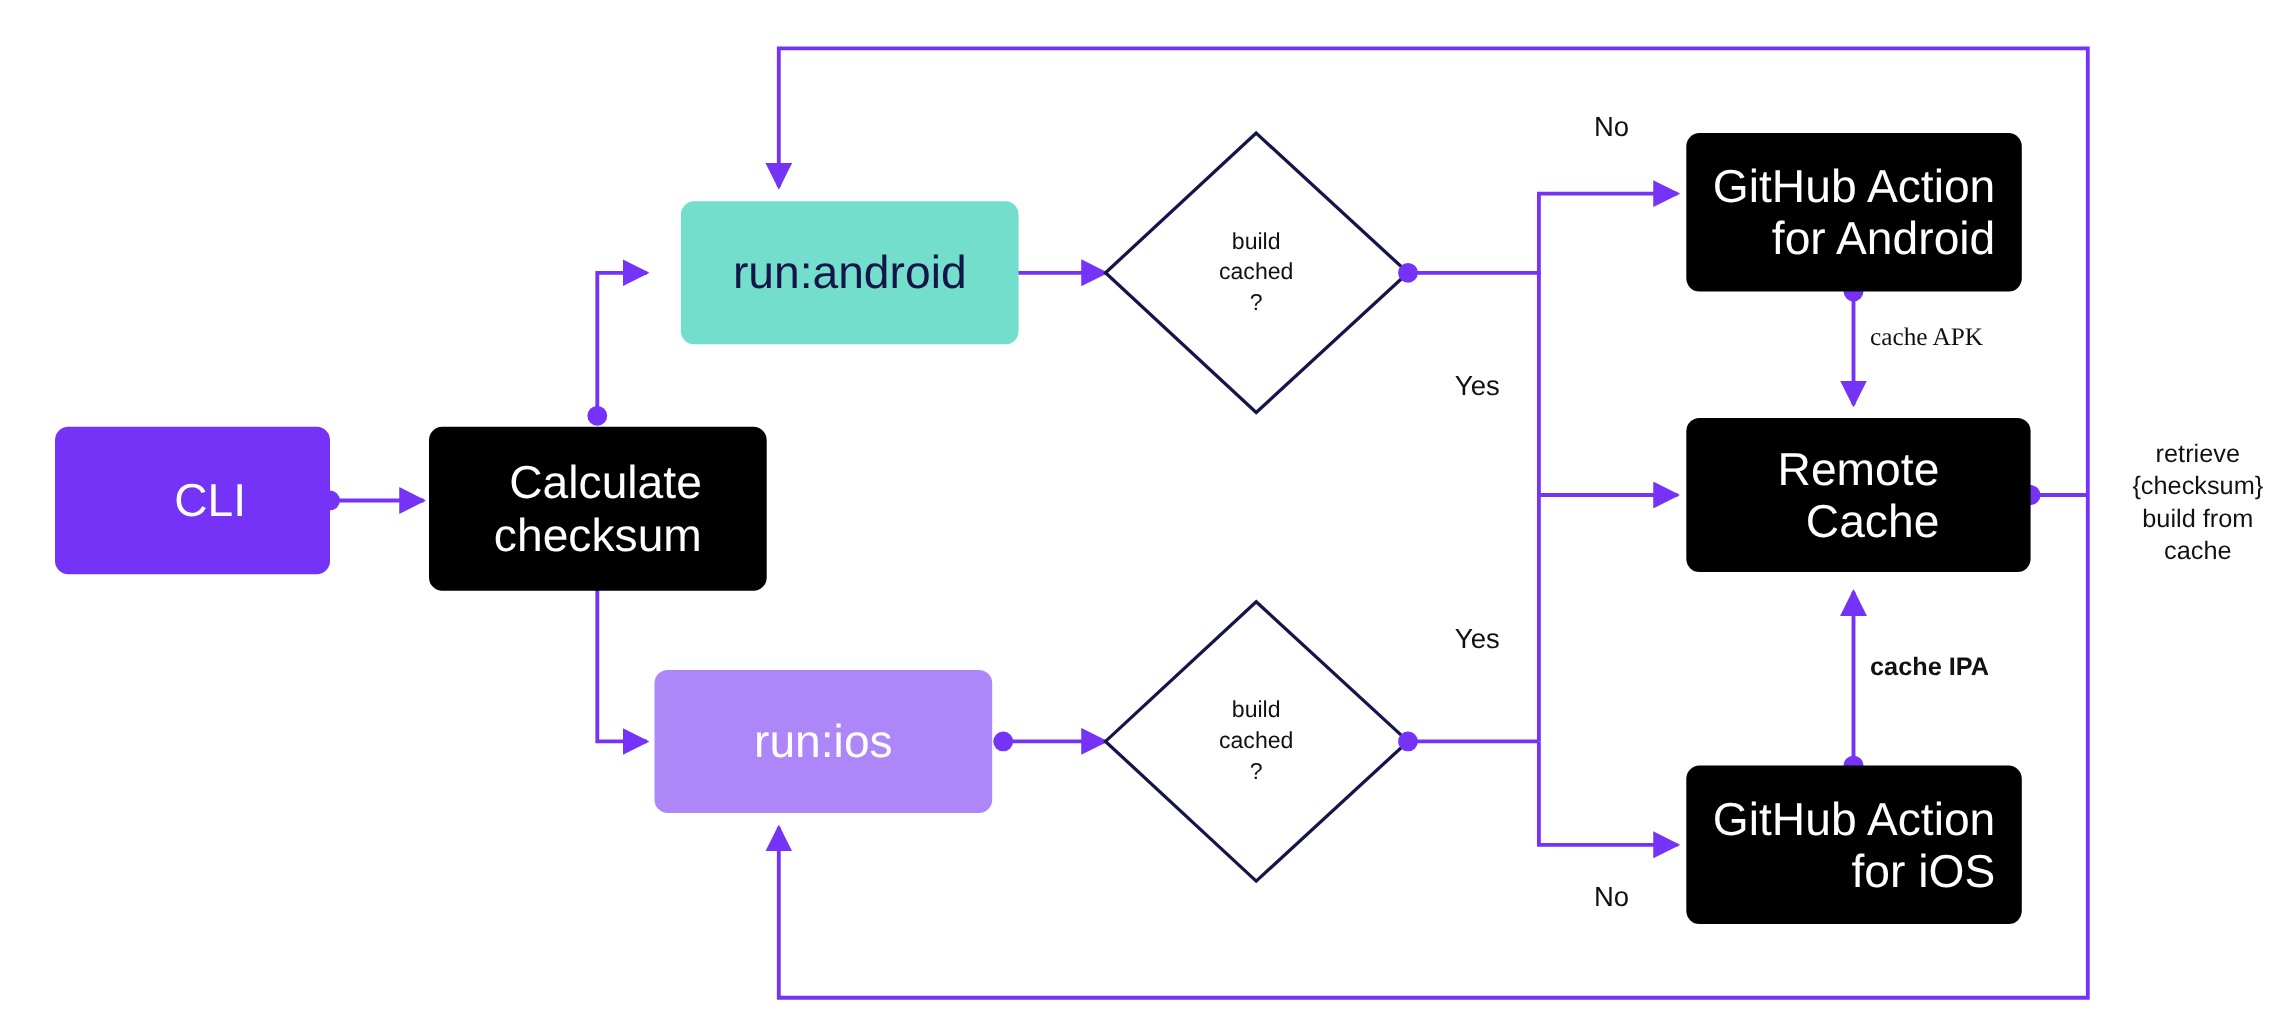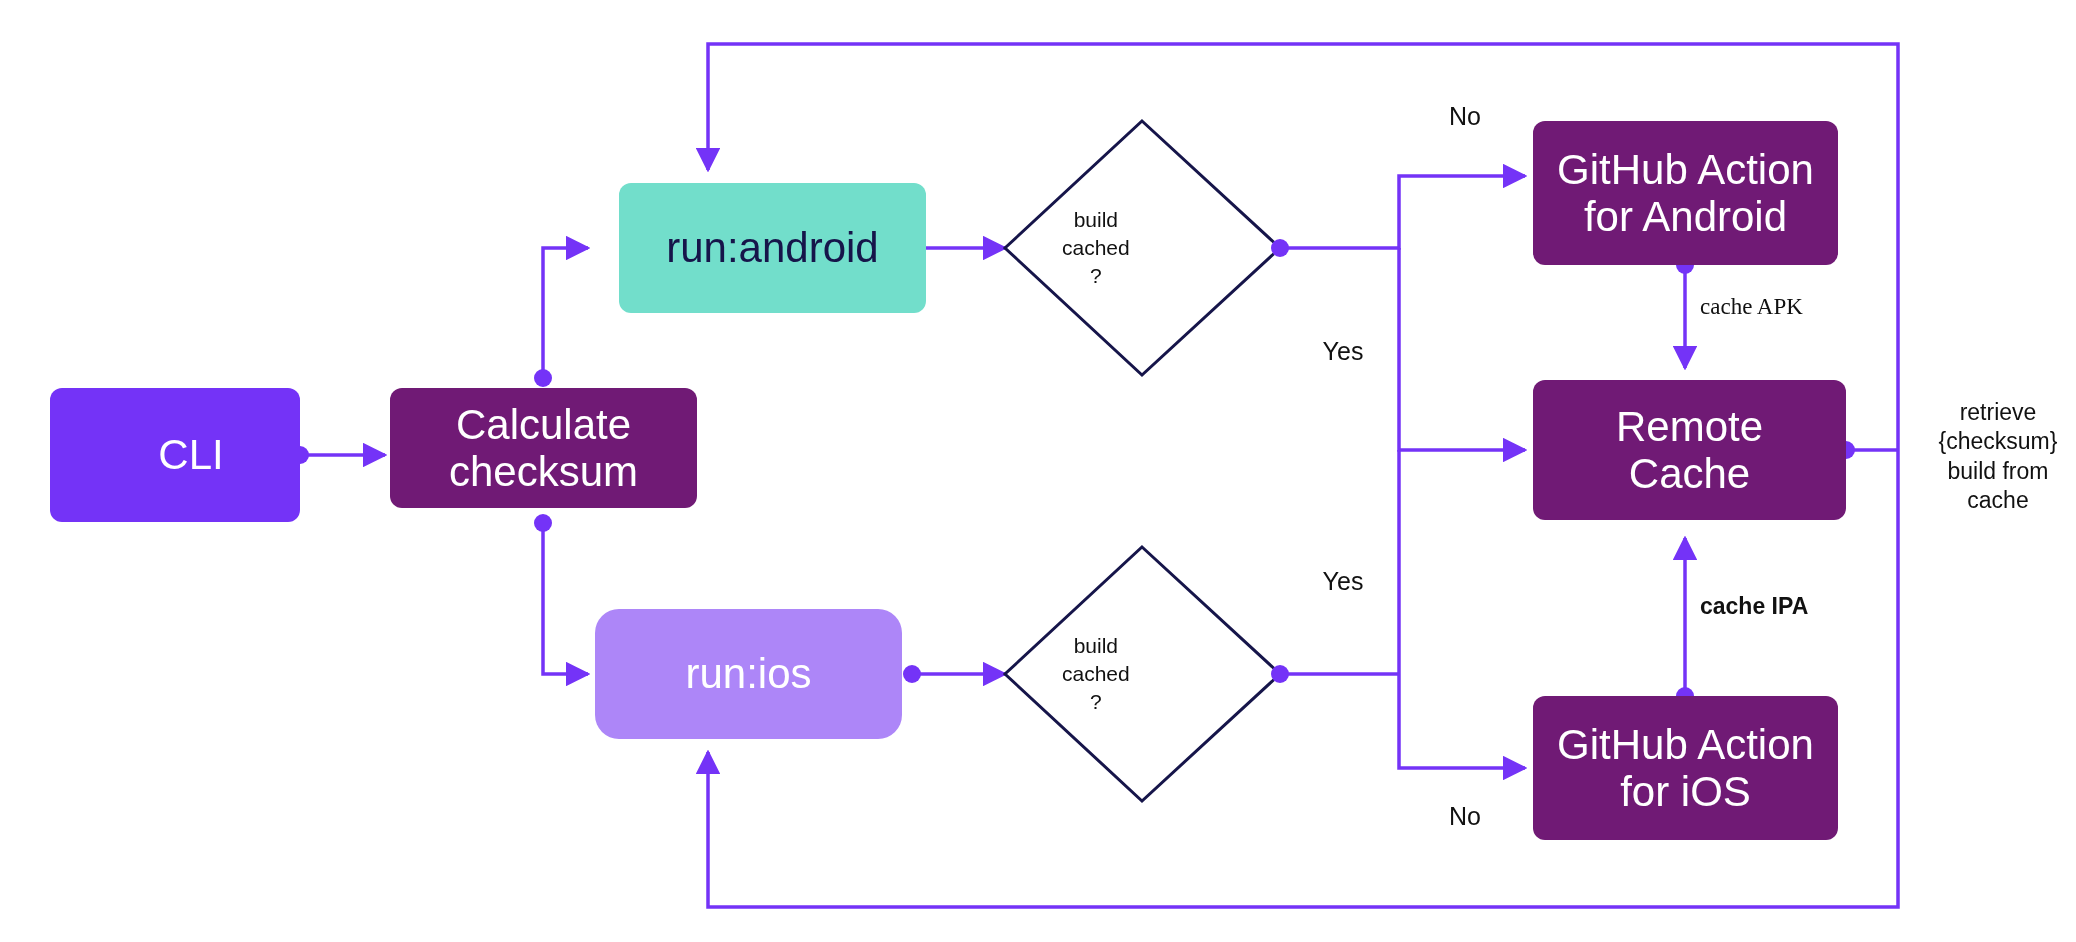--- a/index.html
+++ b/index.html
@@ -36,23 +36,24 @@
     white-space: pre-line;
     z-index: 3;
   }
   .node.cli {
     background: #7433F7;
     color: #ffffff;
     font-size: 42px;
     padding-left: 32px;
   }
   .node.dark {
-    background: #701a75;
+    background: #000000;
     color: #ffffff;
     font-size: 42px;
+    text-align: right;
   }
   .node.teal {
     background: #72DECB;
     color: #16154A;
     font-size: 42px;
     margin-left: 24px;
   }
   .node.lilac {
     background: #AD86F8;
     color: #ffffff;
@@ -61,20 +62,21 @@
   .diamond-label {
     position: absolute;
     z-index: 3;
     text-align: center;
     color: #111111;
     font-size: 21px;
     line-height: 1.33;
     white-space: pre-line;
     display: flex;
     align-items: center;
+    justify-content: center;
   }
   .edge-label {
     position: absolute;
     z-index: 3;
     color: #111111;
     font-size: 25px;
     text-align: center;
     white-space: pre-line;
     line-height: 1.28;
     display: flex;
@@ -146,30 +148,30 @@
       <circle cx="1685" cy="265" r="9"></circle>
       <circle cx="1685" cy="696" r="9"></circle>
       <circle cx="1846" cy="450" r="9"></circle>
     </g>
   </svg>
 
   <div class="node cli" style="left:50px; top:388px; width:250px; height:134px;">
     <span>CLI</span>
   </div>
 
-  <div class="node dark" style="left:390px; top:388px; width:307px; height:120px;">
+  <div class="node dark" style="left:390px; top:388px; width:307px; height:149px;">
     <span>Calculate
 checksum</span>
   </div>
 
   <div class="node teal" style="left:595px; top:183px; width:307px; height:130px;">
     <span>run:android</span>
   </div>
 
-  <div class="node lilac" style="left:595px; top:609px; width:307px; height:130px;border-radius:24px;">
+  <div class="node lilac" style="left:595px; top:609px; width:307px; height:130px;">
     <span>run:ios</span>
   </div>
 
   <div class="diamond-label" style="left:1062px; top:200px; width:160px; height:96px;">
     <span>build
 cached
 ?</span>
   </div>
 
   <div class="diamond-label" style="left:1062px; top:626px; width:160px; height:96px;">

